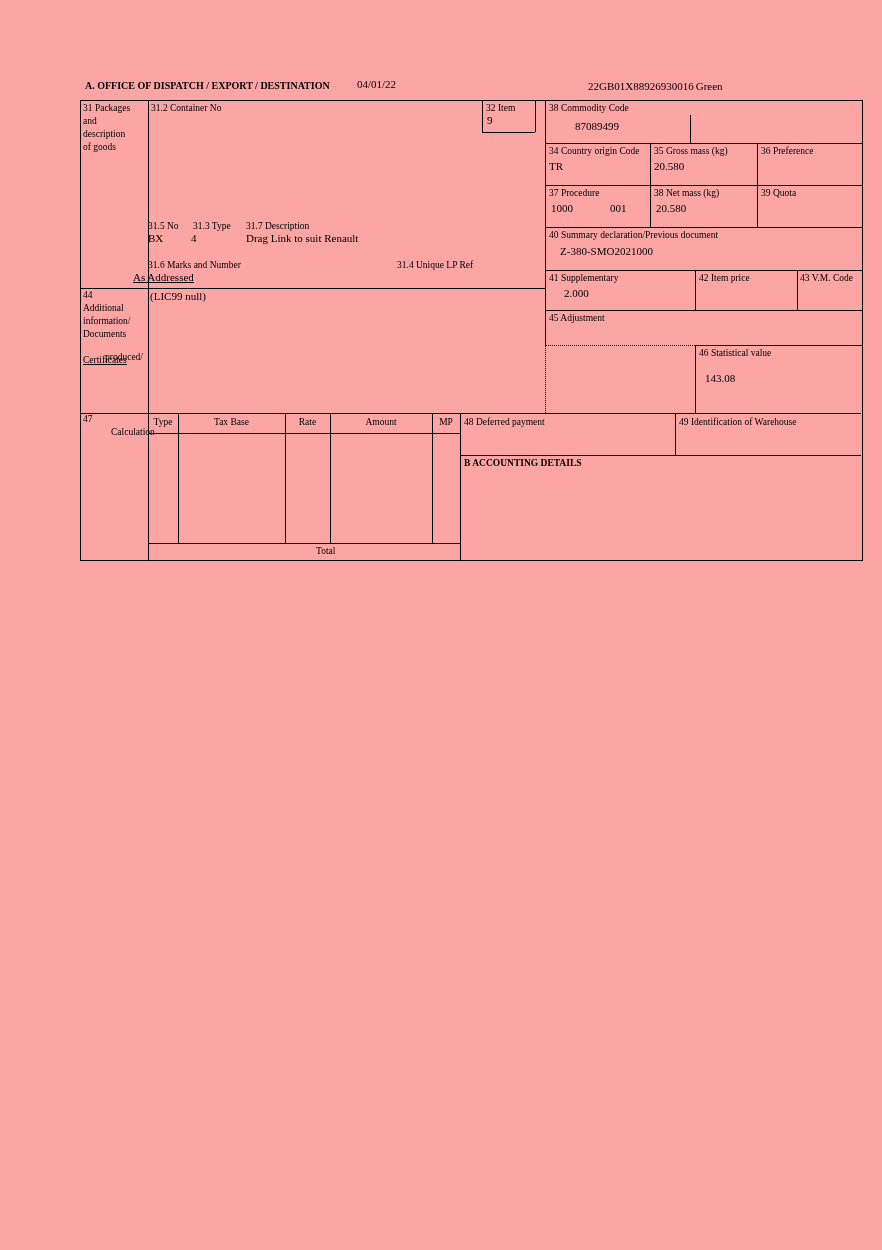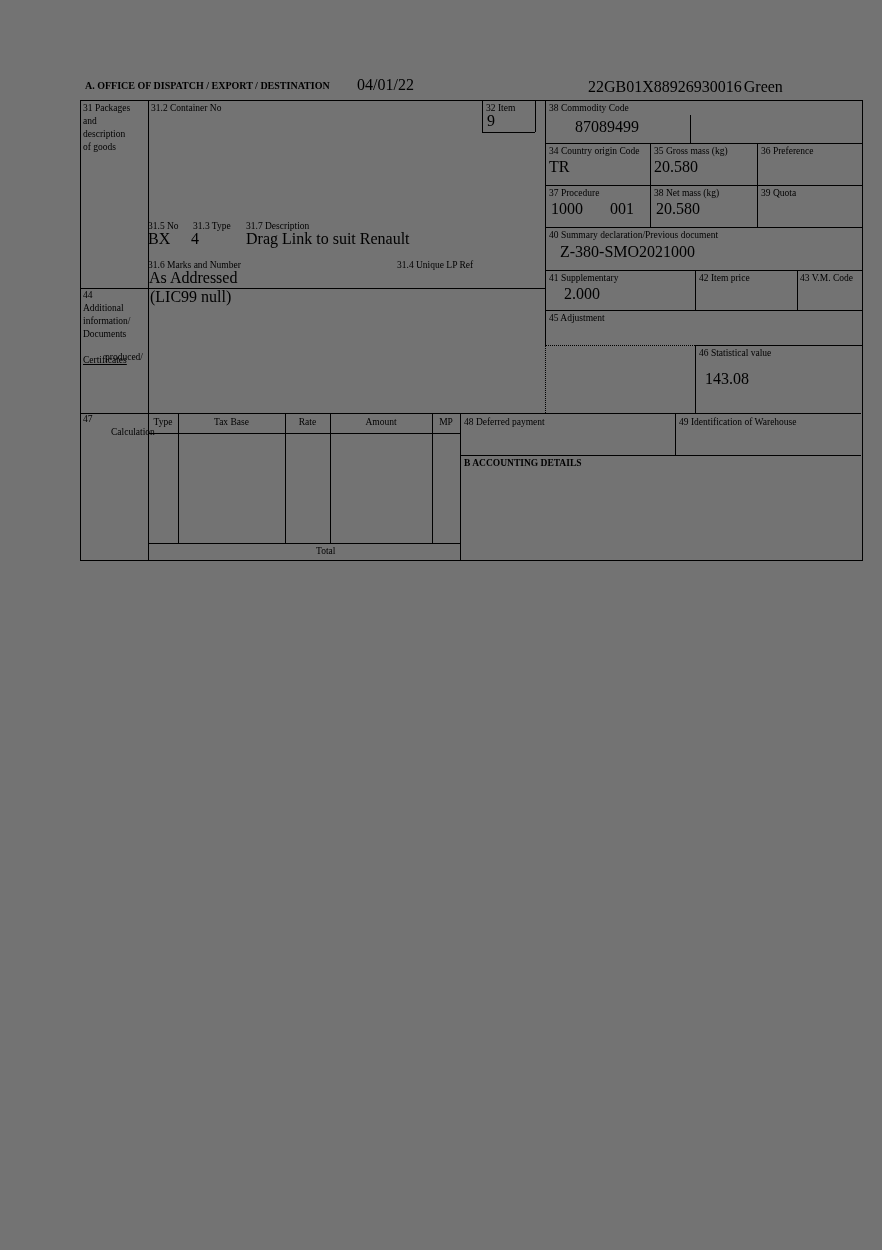--- a/index.html
+++ b/index.html
@@ -1,33 +1,33 @@
 <!DOCTYPE html>
 <html><head>
 <meta charset="utf-8">
 <style>
   html, body { margin: 0; padding: 0; background: #ffffff; }
   .page {
     position: relative;
     width: 882px;
     height: 1250px;
-    background: #737373;
+    background: #fca5a5;
     color: #000000;
     font-family: "Liberation Serif", serif;
     overflow: hidden;
   }
   .lbl {
     position: absolute;
     font-size: 9.5px;
     line-height: 11px;
     white-space: nowrap;
   }
   .val {
     position: absolute;
-    font-size: 16px;
+    font-size: 11px;
     line-height: 15px;
     white-space: nowrap;
   }
   .bold { font-weight: bold; }
   .cell { text-align: center; }
   .hline { position: absolute; height: 0; border-top: 1px solid #000; }
   .vline { position: absolute; width: 0; border-left: 1px solid #000; }
   .hdot  { position: absolute; height: 0; border-top: 1px dotted #000; }
   .vdot  { position: absolute; width: 0; border-left: 1px dotted #000; }
   .frame { position: absolute; border: 1px solid #000; }
@@ -109,21 +109,21 @@
   <div class="lbl" style="left:246px; top:221px;">31.7 Description</div>
   <div class="val" style="left:148px; top:231px;">BX</div>
   <div class="val" style="left:191px; top:231px;">4</div>
   <div class="val" style="left:246px; top:231px;">Drag Link to suit Renault</div>
 
   <div class="lbl" style="left:549px; top:230px;">40 Summary declaration/Previous document</div>
   <div class="val" style="left:560px; top:244px;">Z-380-SMO2021000</div>
 
   <div class="lbl" style="left:148px; top:260px;">31.6 Marks and Number</div>
   <div class="lbl" style="left:397px; top:260px;">31.4 Unique LP Ref</div>
-  <div class="val" style="left:149px; top:270px;">As Addressed</div>
+  <div class="val" style="left:133px; top:270px;text-decoration:underline;">As Addressed</div>
 
   <div class="lbl" style="left:549px; top:273px;">41 Supplementary</div>
   <div class="val" style="left:564px; top:286px;">2.000</div>
   <div class="lbl" style="left:699px; top:273px;">42 Item price</div>
   <div class="lbl" style="left:800px; top:273px;">43 V.M. Code</div>
 
   <div class="lbl" style="left:83px; top:290px;">44</div>
   <div class="lbl" style="left:83px; top:303px;">Additional</div>
   <div class="lbl" style="left:83px; top:316px;">information/</div>
   <div class="lbl" style="left:83px; top:329px;">Documents</div>

